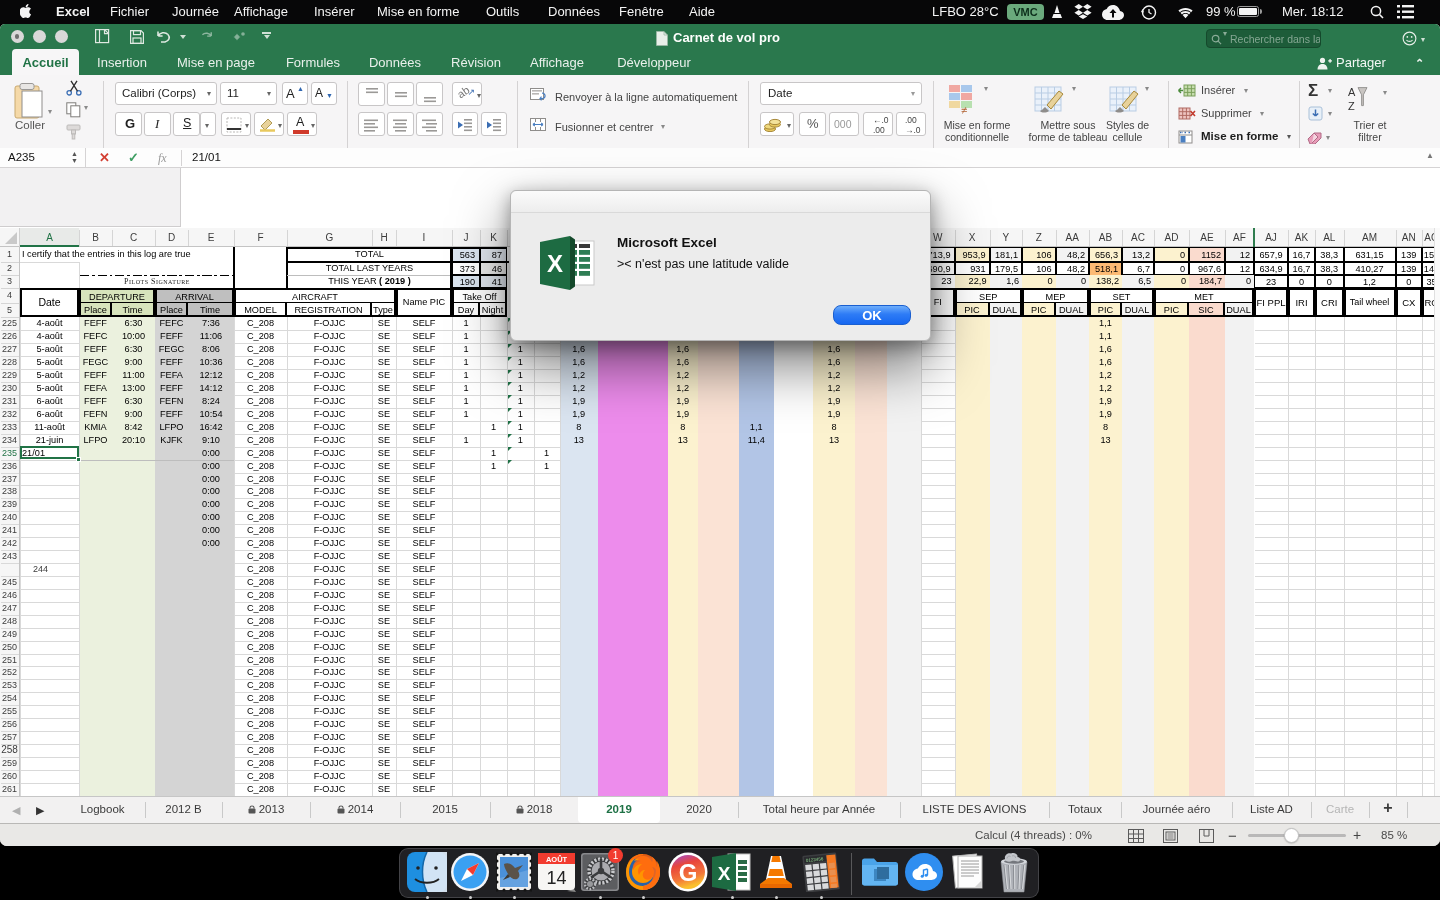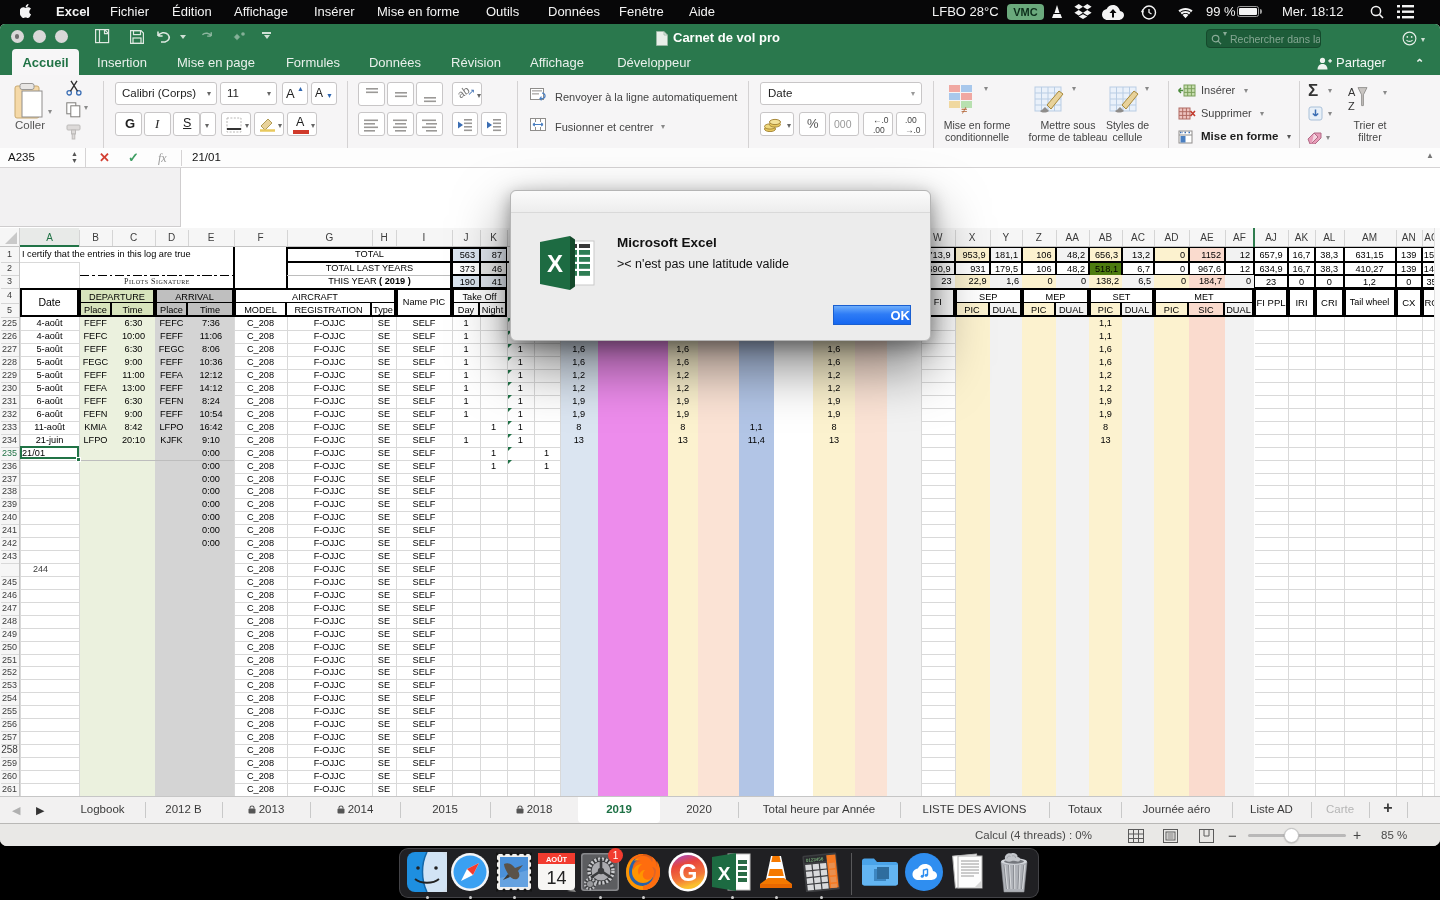--- a/index.html
+++ b/index.html
@@ -14,21 +14,21 @@
 .colhdr{position:absolute;top:0;height:19px;text-align:center;font-size:10px;color:#3c3c3c;line-height:19px;}
 .gl{position:absolute;background:#d9d9d9;}
 </style></head><body>
 <div id="screen">
 <div id="menubar">
 <svg width="14" height="17" viewBox="0 0 14 17" style="position:absolute;top:4px;left:20px">
         <path fill="#f4f4f4" d="M11.5 9.0c0-2.2 1.8-3.2 1.9-3.3-1.0-1.5-2.6-1.7-3.2-1.7-1.4-.1-2.7.8-3.4.8-.7 0-1.8-.8-2.9-.8C2.4 4.1 1 5.0.2 6.4c-1.5 2.6-.4 6.5 1.1 8.6.7 1 1.6 2.2 2.7 2.1 1.1 0 1.5-.7 2.8-.7 1.3 0 1.7.7 2.9.7 1.2 0 1.9-1 2.6-2.1.8-1.2 1.2-2.4 1.2-2.4s-2.3-.9-2.3-3.6zM9.4 2.8c.6-.7 1-1.7.9-2.8-.9 0-1.9.6-2.5 1.3-.6.6-1 1.7-.9 2.7 1 .1 2-.5 2.5-1.2z" transform="scale(0.82)"></path>
       </svg>
 <div class="mi" style="left:56px;font-weight:bold;">Excel</div>
 <div class="mi" style="left:110px;">Fichier</div>
-<div class="mi" style="left:172px;">Édition</div>
+<div class="mi" style="left:172px;">Journée</div>
 <div class="mi" style="left:234px;">Affichage</div>
 <div class="mi" style="left:314px;">Insérer</div>
 <div class="mi" style="left:377px;">Mise en forme</div>
 <div class="mi" style="left:486px;">Outils</div>
 <div class="mi" style="left:548px;">Données</div>
 <div class="mi" style="left:619px;">Fenêtre</div>
 <div class="mi" style="left:689px;">Aide</div>
 <div class="mi" style="left:932px;">LFBO 28°C</div>
 <div style="position:absolute;top:4px;left:1007px;width:37px;height:16px;background:#6aa97c;border-radius:4px;color:#0c2d1a;font-size:11px;font-weight:bold;text-align:center;line-height:16px;">VMC</div>
 <svg width="16" height="16" viewBox="0 0 16 16" style="position:absolute;top:4px;left:1049px">
@@ -847,21 +847,21 @@
 <div style="position:absolute;left:989.5px;top:19px;width:32.5px;height:15.0px;overflow:hidden;white-space:nowrap;background:#f2f2f2;font-size:9.2px;text-align:center;line-height:15.0px;color:#000;border:1.5px solid #000;text-align:right;padding-right:3px;">181,1</div>
 <div style="position:absolute;left:989.5px;top:34px;width:32.5px;height:13.0px;overflow:hidden;white-space:nowrap;background:#fff;font-size:9.2px;text-align:center;line-height:13.0px;color:#000;border:1.5px solid #000;text-align:right;padding-right:3px;">179,5</div>
 <div style="position:absolute;left:989.5px;top:47px;width:32.5px;height:13.0px;overflow:hidden;white-space:nowrap;background:#f2f2f2;font-size:9.2px;text-align:center;line-height:13.0px;color:#000;text-align:right;padding-right:3px;">1,6</div>
 <div style="position:absolute;left:1022px;top:19px;width:33.5px;height:15.0px;overflow:hidden;white-space:nowrap;background:#fcf2cf;font-size:9.2px;text-align:center;line-height:15.0px;color:#000;border:1.5px solid #000;text-align:right;padding-right:3px;">106</div>
 <div style="position:absolute;left:1022px;top:34px;width:33.5px;height:13.0px;overflow:hidden;white-space:nowrap;background:#fff;font-size:9.2px;text-align:center;line-height:13.0px;color:#000;border:1.5px solid #000;text-align:right;padding-right:3px;">106</div>
 <div style="position:absolute;left:1022px;top:47px;width:33.5px;height:13.0px;overflow:hidden;white-space:nowrap;background:#fcf2cf;font-size:9.2px;text-align:center;line-height:13.0px;color:#000;text-align:right;padding-right:3px;">0</div>
 <div style="position:absolute;left:1055.5px;top:19px;width:33.5px;height:15.0px;overflow:hidden;white-space:nowrap;background:#f2f2f2;font-size:9.2px;text-align:center;line-height:15.0px;color:#000;border:1.5px solid #000;text-align:right;padding-right:3px;">48,2</div>
 <div style="position:absolute;left:1055.5px;top:34px;width:33.5px;height:13.0px;overflow:hidden;white-space:nowrap;background:#fff;font-size:9.2px;text-align:center;line-height:13.0px;color:#000;border:1.5px solid #000;text-align:right;padding-right:3px;">48,2</div>
 <div style="position:absolute;left:1055.5px;top:47px;width:33.5px;height:13.0px;overflow:hidden;white-space:nowrap;background:#f2f2f2;font-size:9.2px;text-align:center;line-height:13.0px;color:#000;text-align:right;padding-right:3px;">0</div>
 <div style="position:absolute;left:1089px;top:19px;width:33.0px;height:15.0px;overflow:hidden;white-space:nowrap;background:#fcf2cf;font-size:9.2px;text-align:center;line-height:15.0px;color:#000;border:1.5px solid #000;text-align:right;padding-right:3px;">656,3</div>
-<div style="position:absolute;left:1089px;top:34px;width:33.0px;height:15px;overflow:hidden;white-space:nowrap;background:#4d7c0f;font-size:9.2px;text-align:center;line-height:13.0px;color:#000;border:1.5px solid #000;text-align:right;padding-right:3px;">518,1</div>
+<div style="position:absolute;left:1089px;top:34px;width:33.0px;height:15px;overflow:hidden;white-space:nowrap;background:#fdba74;font-size:9.2px;text-align:center;line-height:13.0px;color:#000;border:1.5px solid #000;text-align:right;padding-right:3px;">518,1</div>
 <div style="position:absolute;left:1089px;top:47px;width:33.0px;height:13.0px;overflow:hidden;white-space:nowrap;background:#fcf2cf;font-size:9.2px;text-align:center;line-height:13.0px;color:#000;text-align:right;padding-right:3px;">138,2</div>
 <div style="position:absolute;left:1122px;top:19px;width:32.0px;height:15.0px;overflow:hidden;white-space:nowrap;background:#f2f2f2;font-size:9.2px;text-align:center;line-height:15.0px;color:#000;border:1.5px solid #000;text-align:right;padding-right:3px;">13,2</div>
 <div style="position:absolute;left:1122px;top:34px;width:32.0px;height:13.0px;overflow:hidden;white-space:nowrap;background:#fff;font-size:9.2px;text-align:center;line-height:13.0px;color:#000;border:1.5px solid #000;text-align:right;padding-right:3px;">6,7</div>
 <div style="position:absolute;left:1122px;top:47px;width:32.0px;height:13.0px;overflow:hidden;white-space:nowrap;background:#f2f2f2;font-size:9.2px;text-align:center;line-height:13.0px;color:#000;text-align:right;padding-right:3px;">6,5</div>
 <div style="position:absolute;left:1154px;top:19px;width:35.0px;height:15.0px;overflow:hidden;white-space:nowrap;background:#fcf2cf;font-size:9.2px;text-align:center;line-height:15.0px;color:#000;border:1.5px solid #000;text-align:right;padding-right:3px;">0</div>
 <div style="position:absolute;left:1154px;top:34px;width:35.0px;height:13.0px;overflow:hidden;white-space:nowrap;background:#fff;font-size:9.2px;text-align:center;line-height:13.0px;color:#000;border:1.5px solid #000;text-align:right;padding-right:3px;">0</div>
 <div style="position:absolute;left:1154px;top:47px;width:35.0px;height:13.0px;overflow:hidden;white-space:nowrap;background:#fcf2cf;font-size:9.2px;text-align:center;line-height:13.0px;color:#000;text-align:right;padding-right:3px;">0</div>
 <div style="position:absolute;left:1189px;top:19px;width:36.0px;height:15.0px;overflow:hidden;white-space:nowrap;background:#fadbce;font-size:9.2px;text-align:center;line-height:15.0px;color:#000;border:1.5px solid #000;text-align:right;padding-right:3px;">1152</div>
 <div style="position:absolute;left:1189px;top:34px;width:36.0px;height:13.0px;overflow:hidden;white-space:nowrap;background:#fff;font-size:9.2px;text-align:center;line-height:13.0px;color:#000;border:1.5px solid #000;text-align:right;padding-right:3px;">967,6</div>
 <div style="position:absolute;left:1189px;top:47px;width:36.0px;height:13.0px;overflow:hidden;white-space:nowrap;background:#fadbce;font-size:9.2px;text-align:center;line-height:13.0px;color:#000;text-align:right;padding-right:3px;">184,7</div>
@@ -1299,21 +1299,21 @@
 <g fill="#3a3a3a">
           <rect x="30" y="9" width="9" height="4"></rect>
           <rect x="41" y="9" width="11" height="4"></rect>
         </g>
 <path d="M2 7 L32 1 L32 55 L2 49 Z" fill="#1d6b42"></path>
 <path d="M32 1 L37 4.5 L37 51.5 L32 55 Z" fill="#14492b"></path>
 <text x="17" y="37" font-size="24" font-weight="bold" fill="#fff" text-anchor="middle" font-family="Liberation Sans">X</text>
 </svg>
 <div style="position:absolute;left:106px;top:44px;font-size:13.5px;font-weight:bold;color:#111;">Microsoft Excel</div>
 <div style="position:absolute;left:106px;top:66px;font-size:12.5px;color:#111;">&gt;&lt; n'est pas une latitude valide</div>
-<div style="position:absolute;left:322px;top:114px;width:78px;height:20px;background:linear-gradient(#6eaefb,#2e7cf6 45%,#1667f0);border-radius:0;border:0.5px solid #1a5fd0;text-align:right;line-height:19px;color:#fff;font-size:13px;font-weight:bold;">OK</div>
+<div style="position:absolute;left:322px;top:114px;width:78px;height:20px;background:linear-gradient(#6eaefb,#2e7cf6 45%,#1667f0);border-radius:8px;border:0.5px solid #1a5fd0;text-align:center;line-height:19px;color:#fff;font-size:13px;font-weight:bold;">OK</div>
 </div>
 <div id="dock" style="position:absolute;left:399px;top:848px;width:640px;height:50px;background:rgba(35,35,38,0.92);border:1px solid rgba(110,110,115,0.45);border-radius:9px;"></div>
 <div style="position:absolute;left:407px;top:852px;width:40px;height:40px;"><svg width="40" height="40" viewBox="0 0 40 40">
         <rect width="40" height="40" rx="8" fill="#1e8fe0"></rect>
         <path d="M20 0 H40 V40 H20 C14 28 14 12 20 0Z" fill="#dce9f6" opacity="0.95"></path>
         <path d="M20 0 C14 12 14 28 20 40" stroke="#1467a8" fill="none" stroke-width="1.5"></path>
         <circle cx="11" cy="16" r="1.8" fill="#222"></circle>
         <circle cx="29" cy="16" r="1.8" fill="#222"></circle>
         <path d="M8 27 C14 32 26 32 32 27" stroke="#222" stroke-width="1.8" fill="none"></path>
       </svg></div>

